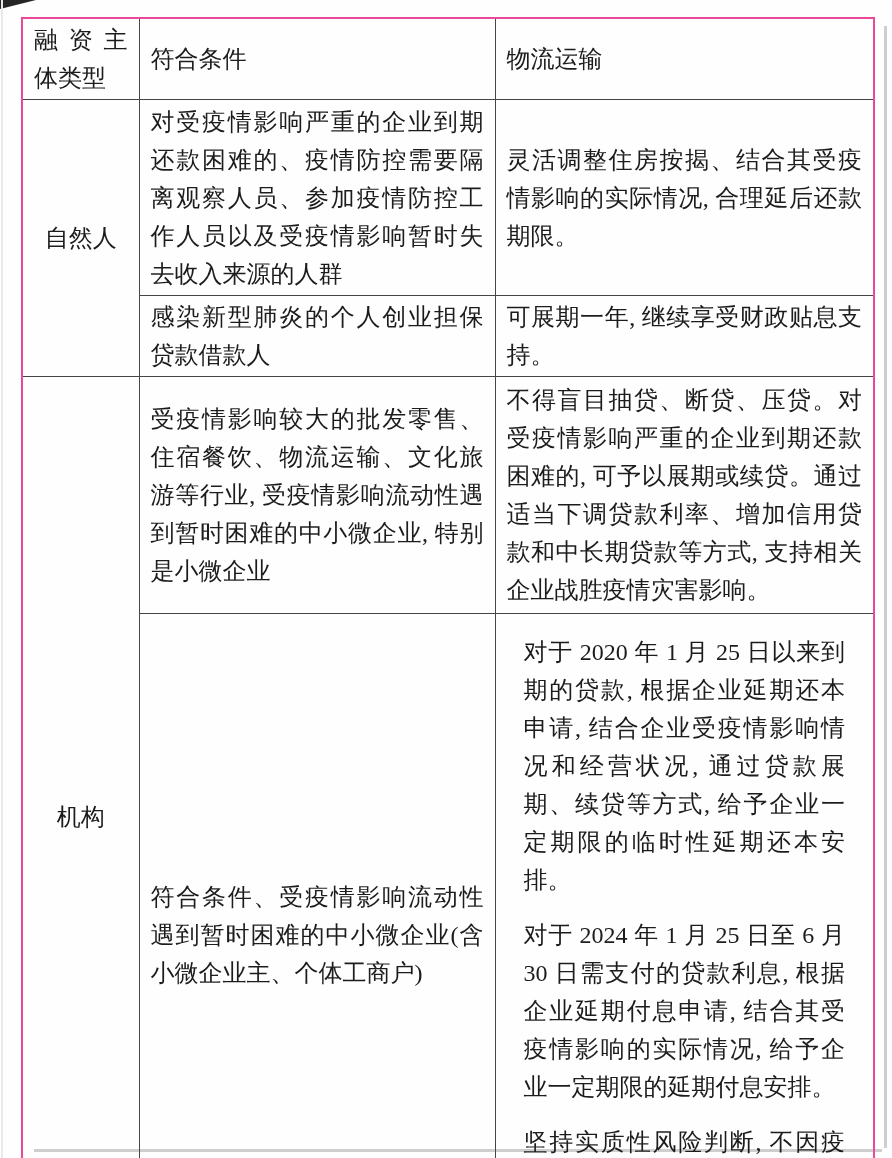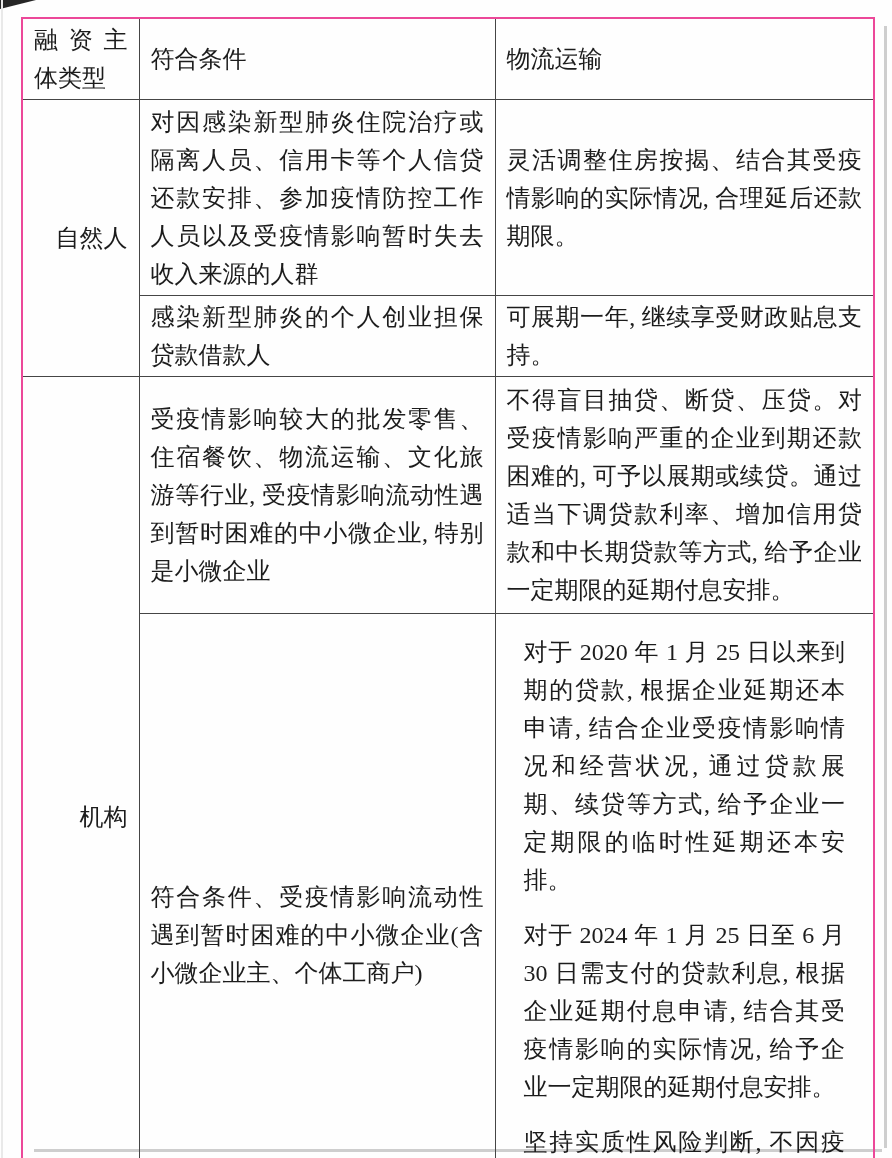--- a/index.html
+++ b/index.html
@@ -74,21 +74,21 @@
   tr.r-org1  { height: 237px; }
   tr.r-org2  { height: 534px; }
   td.just {
     text-align: justify;
     text-justify: inter-ideograph;
   }
   td.head-entity {
     text-align: justify;
     text-justify: inter-ideograph;
   }
-  td.entity { text-align: right; font-family: Liberation Serif, serif; }
+  td.entity { text-align: center; font-family: Liberation Serif, serif; }
   td p {
     margin: 17px;
     text-align: justify;
     text-justify: inter-ideograph;
   }
 </style>
 </head>
 <body>
 
 <div class="page">
@@ -107,33 +107,33 @@
 
     <tbody>
         <tr class="r-head">
       <td class="head-entity">融资主体类型</td>
       <td>符合条件</td>
       <td>物流运输</td>
     </tr>
 
     <tr class="r-nat1">
       <td class="entity" rowspan="2">自然人</td>
-      <td class="just">对因感染新型肺炎住院治疗或隔离人员、信用卡等个人信贷还款安排、参加疫情防控工作人员以及受疫情影响暂时失去收入来源的人群</td>
+      <td class="just">对受疫情影响严重的企业到期还款困难的、疫情防控需要隔离观察人员、参加疫情防控工作人员以及受疫情影响暂时失去收入来源的人群</td>
       <td class="just">灵活调整住房按揭、结合其受疫情影响的实际情况, 合理延后还款期限。</td>
     </tr>
 
     <tr class="r-nat2">
       <td class="just">感染新型肺炎的个人创业担保贷款借款人</td>
       <td class="just">可展期一年, 继续享受财政贴息支持。</td>
     </tr>
 
     <tr class="r-org1">
       <td class="entity" rowspan="2">机构</td>
       <td class="just">受疫情影响较大的批发零售、住宿餐饮、物流运输、文化旅游等行业, 受疫情影响流动性遇到暂时困难的中小微企业, 特别是小微企业</td>
-      <td class="just">不得盲目抽贷、断贷、压贷。对受疫情影响严重的企业到期还款困难的, 可予以展期或续贷。通过适当下调贷款利率、增加信用贷款和中长期贷款等方式, 给予企业一定期限的延期付息安排。</td>
+      <td class="just">不得盲目抽贷、断贷、压贷。对受疫情影响严重的企业到期还款困难的, 可予以展期或续贷。通过适当下调贷款利率、增加信用贷款和中长期贷款等方式, 支持相关企业战胜疫情灾害影响。</td>
     </tr>
 
     <tr class="r-org2">
       <td class="just">符合条件、受疫情影响流动性遇到暂时困难的中小微企业(含小微企业主、个体工商户)</td>
       <td>
         <p>对于 2020 年 1 月 25 日以来到期的贷款, 根据企业延期还本申请, 结合企业受疫情影响情况和经营状况, 通过贷款展期、续贷等方式, 给予企业一定期限的临时性延期还本安排。</p>
         <p>对于 2024 年 1 月 25 日至 6 月 30 日需支付的贷款利息, 根据企业延期付息申请, 结合其受疫情影响的实际情况, 给予企业一定期限的延期付息安排。</p>
         <p>坚持实质性风险判断, 不因疫情因素下调贷款风险分类, 不影响企业征信记录。</p>
       </td>
     </tr>

